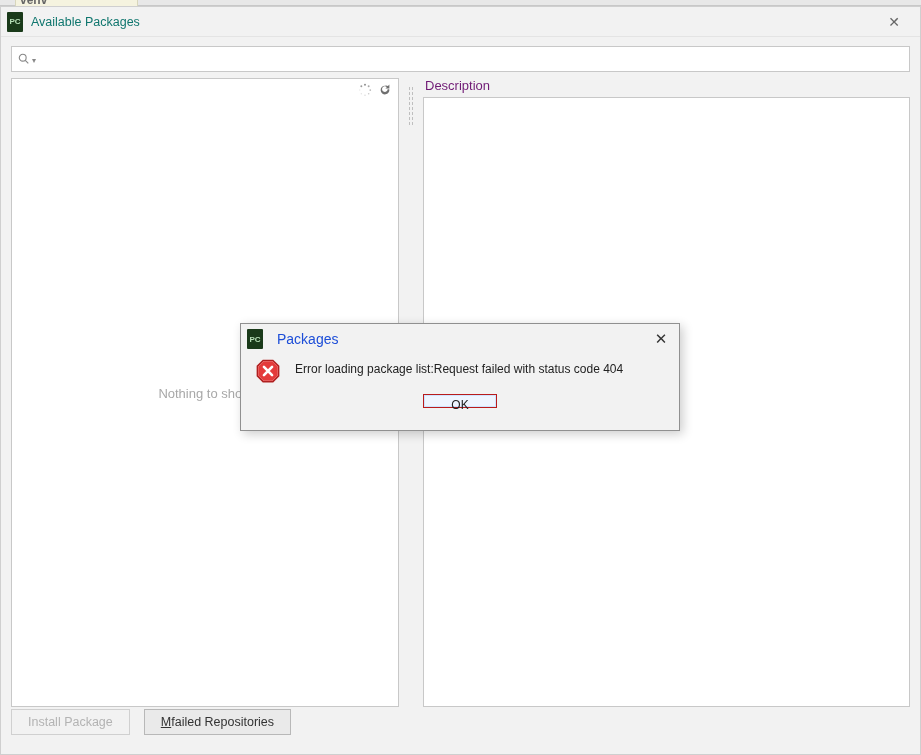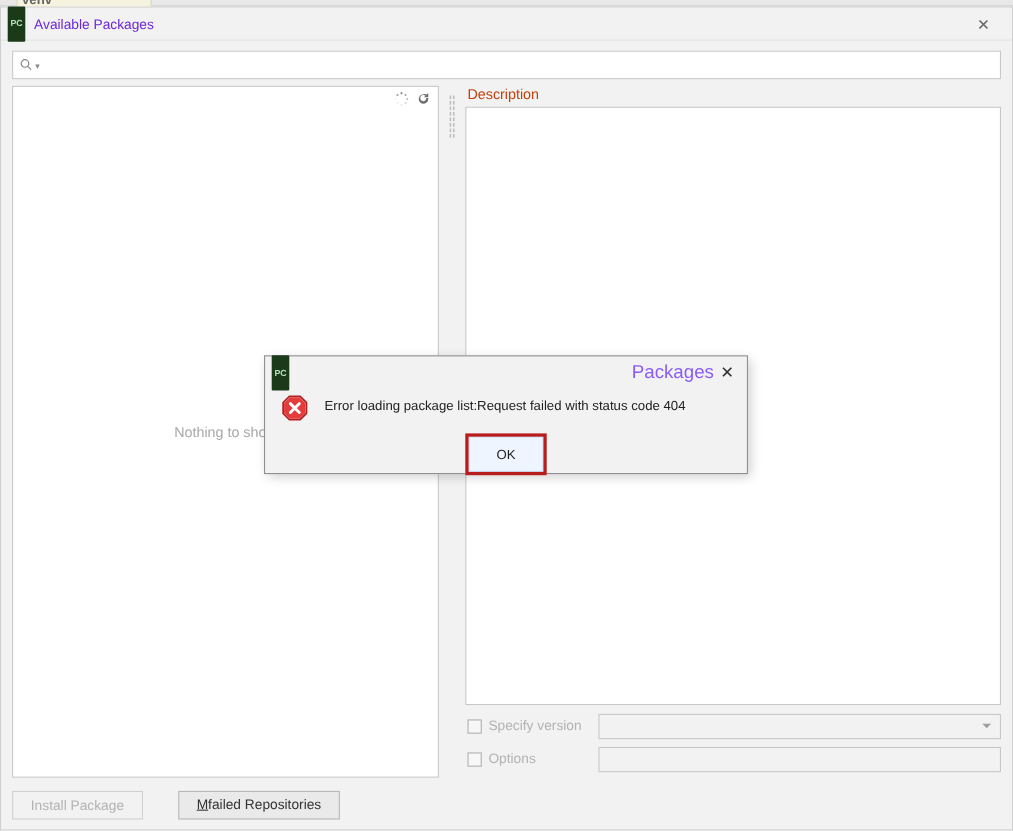--- a/index.html
+++ b/index.html
@@ -12,25 +12,25 @@
   
   .dialog {
     position:absolute; left:0; top:6px; right:0; bottom:0;
     background:#f2f2f2; border:1px solid #cfcfcf;
   }
   .titlebar {
     height:30px; display:flex; align-items:center; padding:0 6px;
     background:#f2f2f2; border-bottom:1px solid #e4e4e4;
   }
   .pc-icon {
-    width:16px; height:32px; background:#1a3a1a; color:#b8e0b8;
+    width:16px; height:20px; background:#1a3a1a; color:#b8e0b8;
     font-size:8px; font-weight:bold; display:flex; align-items:center;
     justify-content:center; margin-right:8px; border-radius:1px;
   }
-  .titlebar .title { flex:1; color:#6d28d9; font-size:12.5px; }
+  .titlebar .title { flex:1; color:#0f766e; font-size:12.5px; }
   .titlebar .close { width:40px; text-align:center; color:#666; font-size:14px; cursor:default;}
   
   .content { position:absolute; top:31px; left:0; right:0; bottom:45px; padding:8px 10px 0 10px;}
   
   .search-row { height:26px; border:1px solid #c8c8c8; background:#fff; display:flex; align-items:center; padding:0 6px; margin-bottom:6px;}
   .search-row .mag { width:12px; height:12px; margin-right:2px; position:relative; color:#888;}
   .search-row .mag svg { display:block;}
   .search-row .caret { font-size:8px; color:#888; margin-right:4px; position:relative; top:1px;}
   .search-row input { flex:1; border:none; outline:none; font-size:12px; background:transparent;}
   
@@ -38,60 +38,60 @@
   .left-pane {
     width:388px; background:#fff; border:1px solid #c8c8c8; position:relative;
   }
   .left-pane .icons-tr { position:absolute; top:4px; right:6px; display:flex; gap:6px; color:#777;}
   .left-pane .empty { position:absolute; top:50%; left:0; right:0; text-align:center; transform:translateY(-50%); color:#a8a8a8; font-size:13px;}
   
   .splitter { width:24px; display:flex; align-items:flex-start; justify-content:center; padding-top:8px; cursor:col-resize;}
   .splitter .grip { width:6px; height:40px; background-image: radial-gradient(#bfbfbf 1px, transparent 1px); background-size:3px 5px;}
   
   .right-pane { flex:1; display:flex; flex-direction:column;}
-  .right-pane .desc-label { font-size:13px; color:#c2410c; margin:0 0 4px 2px;}
+  .right-pane .desc-label { font-size:13px; color:#701a75; margin:0 0 4px 2px;}
   .desc-box { flex:1; background:#fff; border:1px solid #c8c8c8;}
   
   .opts { margin-top:6px; }
   .opt-row { display:flex; align-items:center; height:26px; margin-bottom:4px;}
   .opt-row .chk { width:13px; height:13px; border:1px solid #b0b0b0; background:#f7f7f7; margin:0 6px 0 2px;}
   .opt-row .lbl { width:100px; color:#b3b3b3; font-size:12.5px;}
   .opt-row .field { flex:1; height:23px; border:1px solid #c8c8c8; background:#f2f2f2;}
   .opt-row .combo { position:relative;}
   .opt-row .combo::after { content:""; position:absolute; right:8px; top:50%; width:0; height:0; border-left:4px solid transparent; border-right:4px solid transparent; border-top:4px solid #a0a0a0; transform:translateY(-50%);}
   
   .footer {
     position:absolute; left:0; right:0; bottom:0; height:45px;
-    display:flex; align-items:center; padding:0 10px; gap:32px;
+    display:flex; align-items:flex-start; padding:0 10px; gap:14px;
   }
   .btn {
     height:26px; padding:0 16px; border:1px solid #b8b8b8; background:#eaeaea;
     font-size:12.5px; color:#333; display:flex; align-items:center; justify-content:center;
   }
   .btn.disabled { color:#b3b3b3; border-color:#d0d0d0; background:#f2f2f2;}
   .btn.manage { text-decoration:none; }
   .btn.manage span { border-bottom:1px solid transparent;}
   .btn.manage .ul { text-decoration:underline;}
   
   
   .modal {
     position:absolute; left:240px; top:323px; width:440px; height:108px;
     background:#f2f2f2; border:1px solid #909090; box-shadow:3px 3px 10px rgba(0,0,0,.2);
     z-index:50;
   }
   .modal .m-title { height:30px; display:flex; align-items:center; padding:0 6px 0 6px;}
-  .modal .m-title .title { flex:1; font-size:17px; color:#8b5cf6; margin-left:6px;text-align:right;}
+  .modal .m-title .title { flex:1; font-size:14px; color:#1d4ed8; margin-left:6px;}
   .modal .m-title .x { width:24px; text-align:center; font-size:15px; color:#333; cursor:default;}
   .modal .m-body { display:flex; align-items:flex-start; padding:4px 14px;}
   .err-icon { width:26px; height:26px; margin-right:14px; flex-shrink:0;}
   .modal .msg { font-size:12px; color:#222; padding-top:4px;text-align:center;}
   .modal .m-foot { text-align:center; padding:6px 0 0 0;}
   .ok-btn {
-    display:inline-block; width:74px; height:38px; line-height:20px;
-    border:3px solid #b91c1c; background:#eef5ff; color:#222; font-size:12px;
+    display:inline-block; width:74px; height:14px; line-height:20px;
+    border:1px solid #b91c1c; background:#eef5ff; color:#222; font-size:12px;
     box-shadow: inset 0 0 0 1px #cfe4ff;
   }
 
   .spinner { width:14px; height:14px; }
   .refresh-ico { width:14px; height:14px;}
 </style>
 </head>
 <body>
 
 <div class="top-strip">
@@ -144,32 +144,20 @@
         <div class="empty">Nothing to show</div>
       </div>
 
       <div class="splitter">
         <div class="grip"></div>
       </div>
 
       <div class="right-pane">
         <div class="desc-label">Description</div>
         <div class="desc-box"></div>
-        <div class="opts">
-          <div class="opt-row">
-            <div class="chk"></div>
-            <div class="lbl">Specify version</div>
-            <div class="field combo"></div>
-          </div>
-          <div class="opt-row">
-            <div class="chk"></div>
-            <div class="lbl">Options</div>
-            <div class="field"></div>
-          </div>
-        </div>
       </div>
     </div>
   </div>
 
   <div class="footer">
     <div class="btn disabled">Install Package</div>
     <div class="btn manage">
       <span></span>
         <span class="ul">M</span>
         <span>failed Repositories</span>

